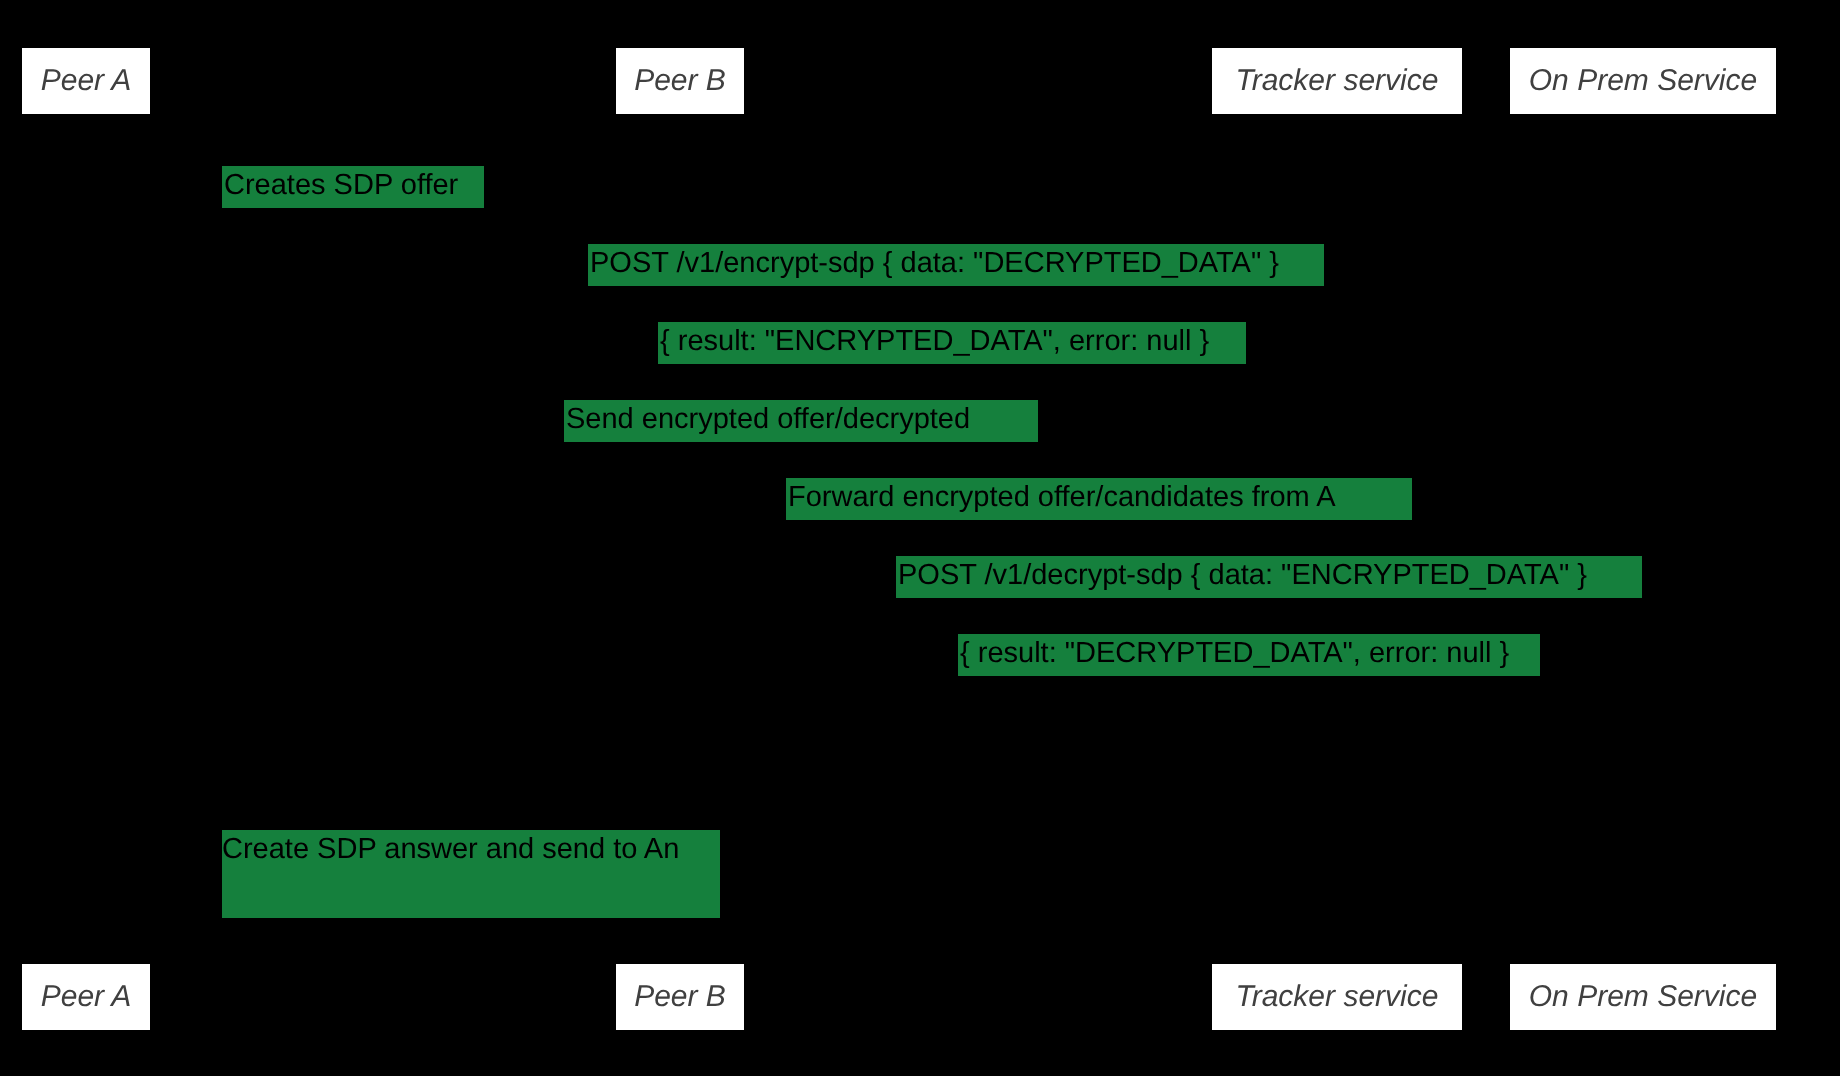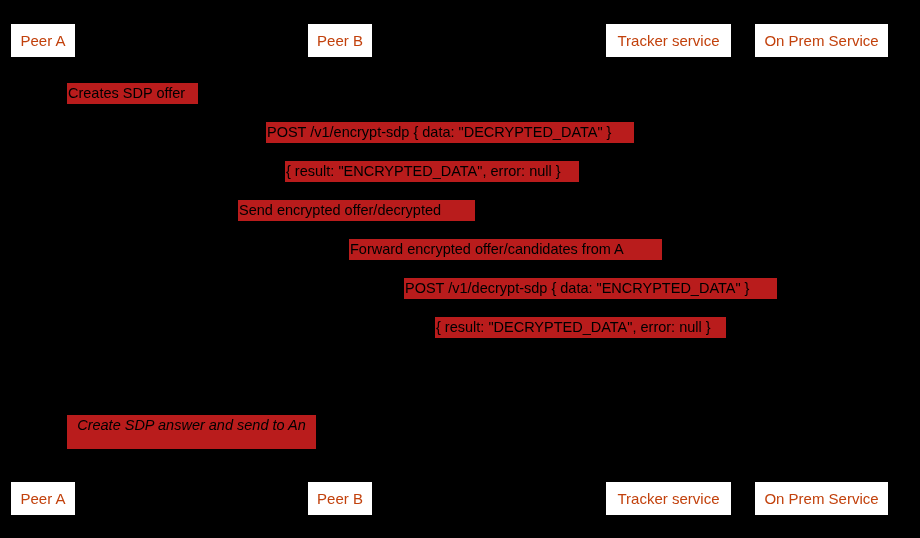--- a/index.html
+++ b/index.html
@@ -12,30 +12,31 @@
     width: 920px;
     height: 538px;
     background: #000000;
     overflow: hidden;
     font-family: "Liberation Sans", sans-serif;
   }
   
   .participant {
     position: absolute;
     background: #ffffff;
-    color: #c2410c;
+    color: #404040;
     border: 1px solid #000000;
     box-sizing: border-box;
     font-size: 15px;
     line-height: 1;
     display: flex;
     align-items: center;
     justify-content: center;
     white-space: nowrap;
     height: 35px;
+    font-style: italic;
   }
   
   .lifeline {
     position: absolute;
     width: 1px;
     background: #000000;
   }
   
   .arrow {
     position: absolute;
@@ -47,38 +48,37 @@
     width: 0;
     height: 0;
     border-top: 5px solid transparent;
     border-bottom: 5px solid transparent;
   }
   .arrow-head.right { border-left: 9px solid #000000; }
   .arrow-head.left  { border-right: 9px solid #000000; }
   
   .msg-label {
     position: absolute;
-    background: #b91c1c;
+    background: #15803d;
     color: #000000;
     font-size: 14.5px;
     line-height: 21px;
     white-space: nowrap;
     padding: 0 1px;
     height: 21px;
     display: flex;
     align-items: center;
+    margin-left: 44px;
   }
   .msg-label.two-line {
-    height: 34px;
+    height: 44px;
     white-space: normal;
-    text-align: center;
     display: block;
     padding: 0;
     line-height: 20px;
-    font-style: italic;
   }
   .msg-label.two-line span { display: block; }
 </style>
 </head>
 <body>
 
 <div id="canvas">
 
   <div class="lifeline" style="left:43px;  top:58px; height:423px;"></div>
   <div class="lifeline" style="left:340px; top:58px; height:423px;"></div>
@@ -107,21 +107,21 @@
 
   <div class="arrow" style="left:340px; top:305px; width:481px;"></div>
   <div class="arrow-head left" style="left:340px; top:301px;"></div>
 
   <div class="arrow" style="left:43px; top:94px; width:30px;"></div>
   <div class="arrow" style="left:340px; top:377px; width:30px;"></div>
   <div class="arrow" style="left:340px; top:435px; width:30px;"></div>
 
   <div class="msg-label" style="left:67px; top:83px; width:129px;">Creates SDP offer</div>
 
-  <div class="msg-label" style="left:266px; top:122px; width:366px;">POST /v1/encrypt-sdp { data: "DECRYPTED_DATA" }</div>
+  <div class="msg-label" style="left:250px; top:122px; width:366px;">POST /v1/encrypt-sdp { data: "DECRYPTED_DATA" }</div>
 
   <div class="msg-label" style="left:285px; top:161px; width:292px;">{ result: "ENCRYPTED_DATA", error: null }</div>
 
   <div class="msg-label" style="left:238px; top:200px; width:235px;">Send encrypted offer/decrypted</div>
 
   <div class="msg-label" style="left:349px; top:239px; width:311px;">Forward encrypted offer/candidates from A</div>
 
   <div class="msg-label" style="left:404px; top:278px; width:371px;">POST /v1/decrypt-sdp { data: "ENCRYPTED_DATA" }</div>
 
   <div class="msg-label" style="left:435px; top:317px; width:289px;">{ result: "DECRYPTED_DATA", error: null }</div>

